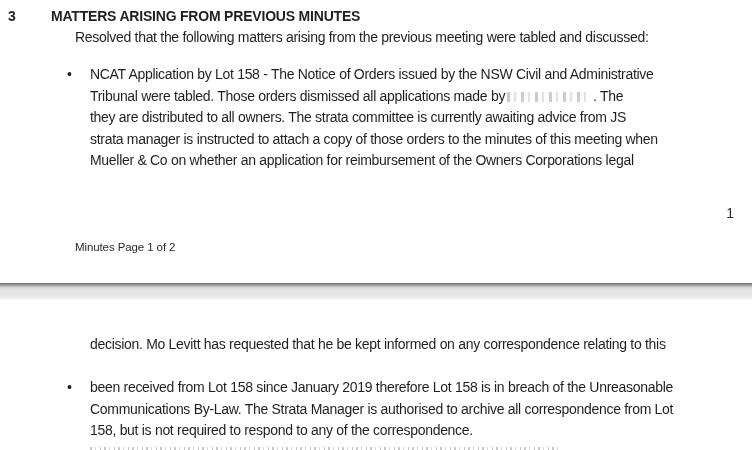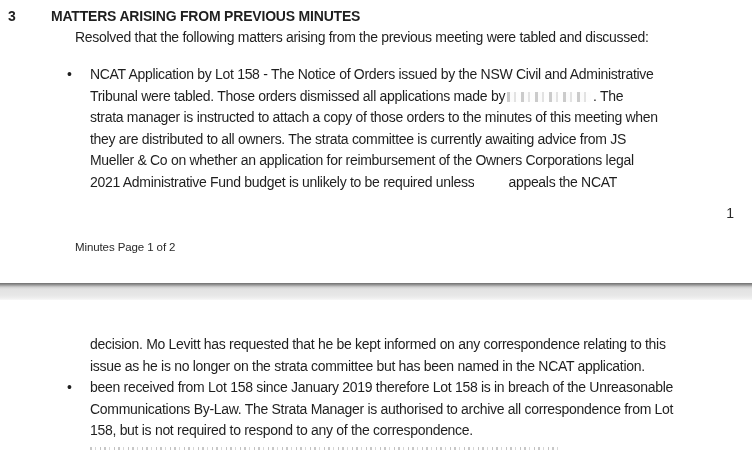--- a/index.html
+++ b/index.html
@@ -87,39 +87,37 @@
 
   <div class="abs heading">MATTERS ARISING FROM PREVIOUS MINUTES</div>
 
   <div class="abs intro doc-line">Resolved that the following matters arising from the previous meeting were tabled and discussed:</div>
 
   <div class="abs bullet-marker bm1 doc-line">•</div>
 
   <div class="abs bullet-block-1">
     <div class="doc-line">NCAT Application by Lot 158 - The Notice of Orders issued by the NSW Civil and Administrative</div>
     <div class="doc-line"><span>Tribunal were tabled. Those orders dismissed all applications made by</span><span class="redact-blur"></span><span>. The</span></div>
+    <div class="doc-line">they are distributed to all owners. The strata committee is currently awaiting advice from JS</div>
     <div class="doc-line">strata manager is instructed to attach a copy of those orders to the minutes of this meeting when</div>
-    <div class="doc-line">they are distributed to all owners. The strata committee is currently awaiting advice from JS</div>
     <div class="doc-line">Mueller &amp; Co on whether an application for reimbursement of the Owners Corporations legal</div>
-    <div class="doc-line"><span>2021 Administrative Fund budget is unlikely to be required unless</span><span class="redact-gap"></span><span>appeals the NCAT</span></div>
   </div>
 
   <div class="abs pagenum">1</div>
 
   <div class="abs footer">Minutes Page 1 of 2</div>
 
 </div>
 
 <div class="abs page-separator"></div>
 
 <div>
 
   <div class="abs cont-block">
     <div class="doc-line">decision. Mo Levitt has requested that he be kept informed on any correspondence relating to this</div>
-    <div class="doc-line">issue as he is no longer on the strata committee but has been named in the NCAT application.</div>
   </div>
 
   <div class="abs bullet-marker bm2 doc-line">•</div>
 
   <div class="abs bullet-block-2">
     <div class="doc-line">been received from Lot 158 since January 2019 therefore Lot 158 is in breach of the Unreasonable</div>
     <div class="doc-line">Communications By-Law. The Strata Manager is authorised to archive all correspondence from Lot</div>
     <div class="doc-line">158, but is not required to respond to any of the correspondence.</div>
   </div>
 

